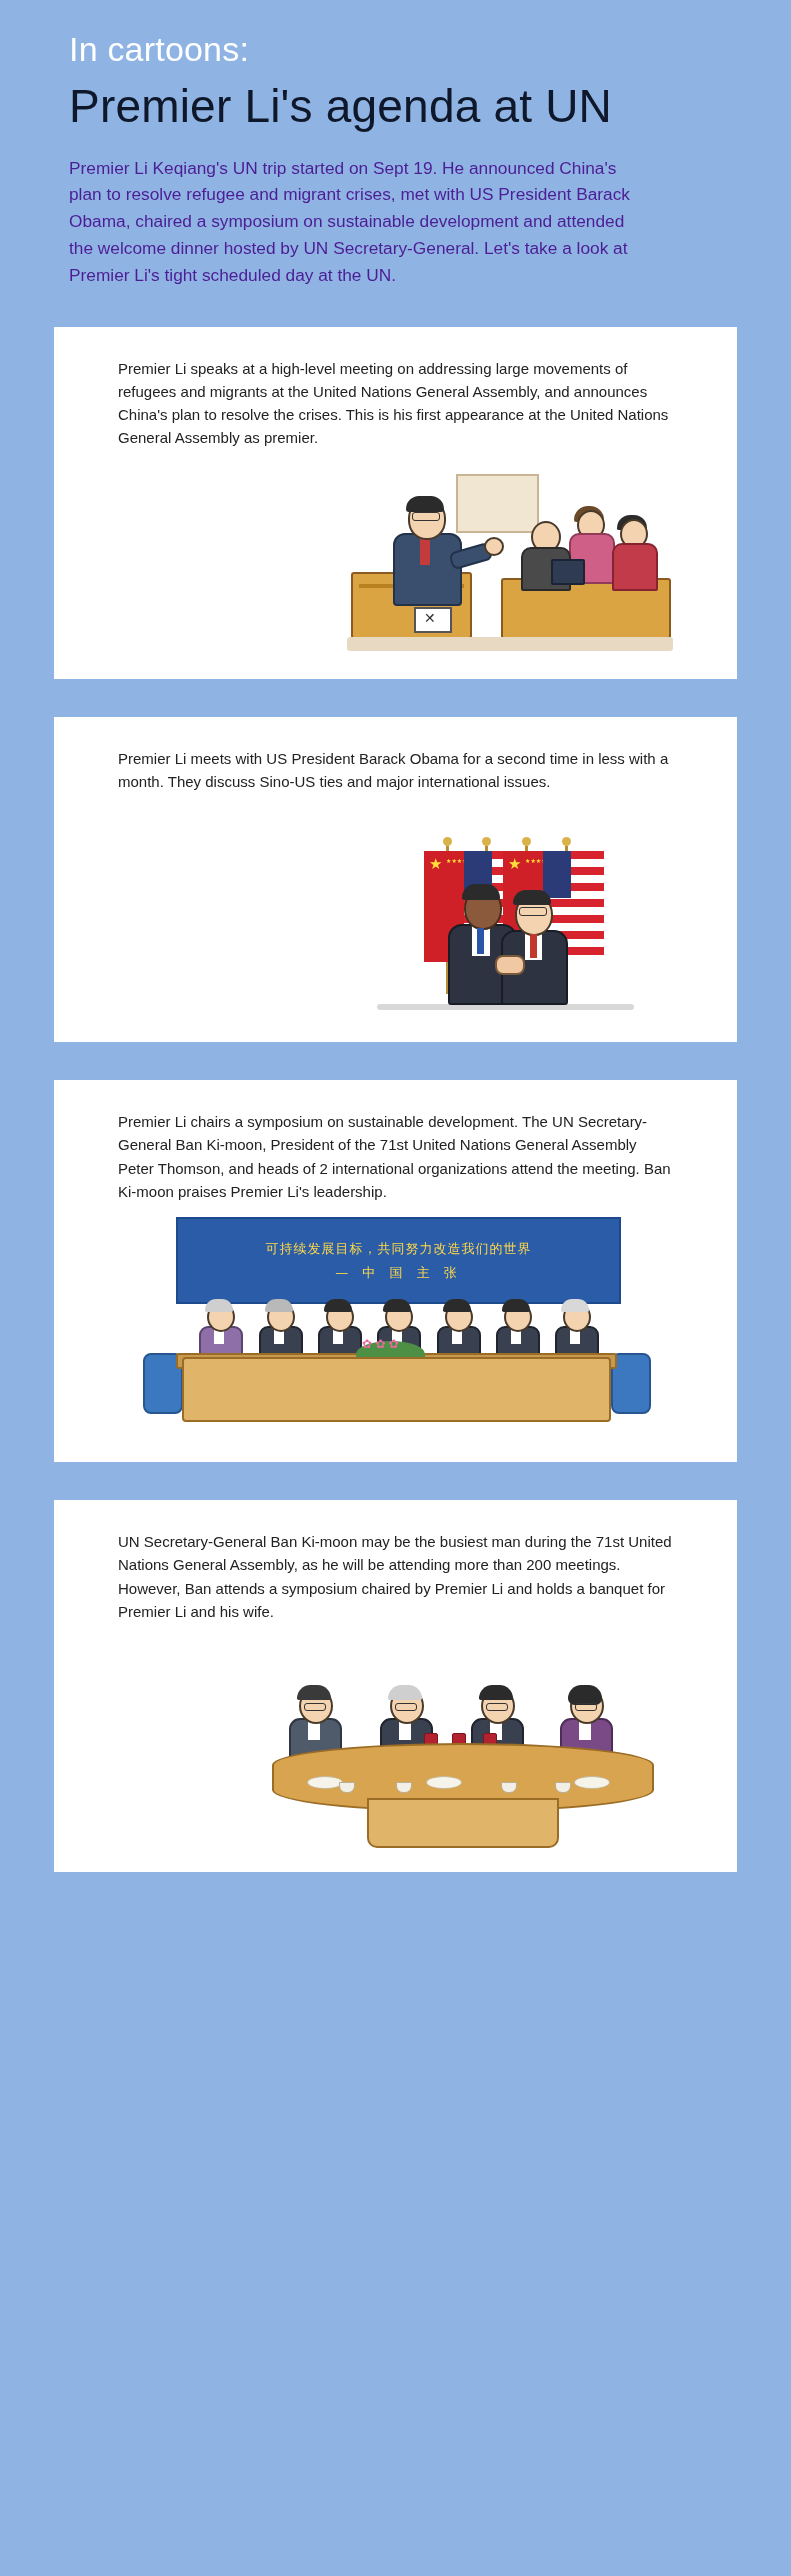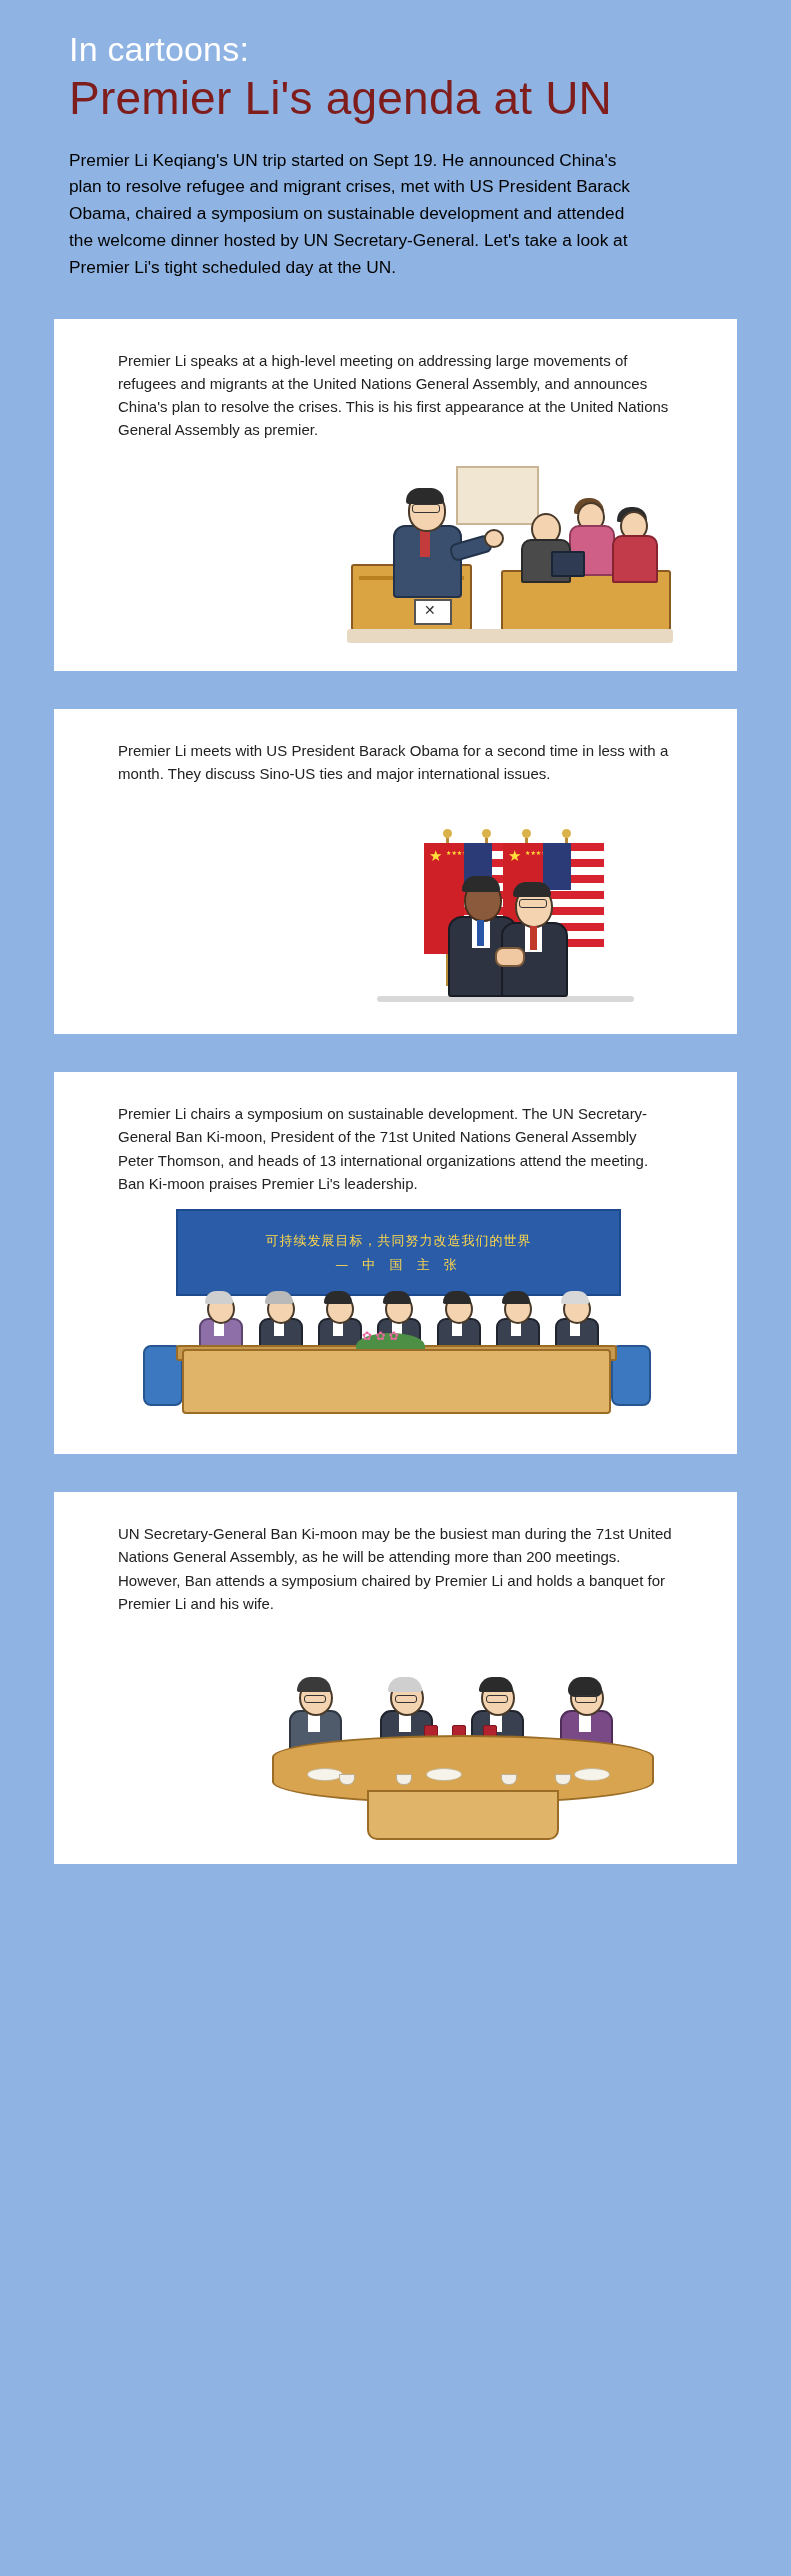--- a/index.html
+++ b/index.html
@@ -26,31 +26,31 @@
   }
   .kicker {
     font-size: 34px;
     color: #ffffff;
     font-weight: 400;
     line-height: 1.15;
     letter-spacing: 0.2px;
   }
   .headline {
     font-size: 46px;
-    color: #7f1d1d;
+    color: #0f172a;
     font-weight: 400;
     line-height: 1.12;
-    margin-top: 4px;
+    margin-top: 12px;
     letter-spacing: 0.2px;
   }
   .intro {
     margin-top: 22px;
     font-size: 17.3px;
     line-height: 1.55;
-    color: #000000;
+    color: #4c1d95;
     width: 584px;
   }
   .cards {
     margin-top: 28px;
     padding: 0 54px 40px 54px;
     display: flex;
     flex-direction: column;
     gap: 38px;
   }
   .card {
@@ -481,21 +481,21 @@
           <div class="manB-head"></div>
           <div class="manB-hair"></div>
           <div class="manB-glass"></div>
           <div class="handshake"></div>
           <div class="ground"></div>
         </div>
       </div>
     </div>
 
     <div class="card">
-      <div class="card-text">Premier Li chairs a symposium on sustainable development. The UN Secretary-General Ban Ki-moon, President of the 71st United Nations General Assembly Peter Thomson, and heads of 13 international organizations attend the meeting. Ban Ki-moon praises Premier Li's leadership.</div>
+      <div class="card-text">Premier Li chairs a symposium on sustainable development. The UN Secretary-General Ban Ki-moon, President of the 71st United Nations General Assembly Peter Thomson, and heads of 2 international organizations attend the meeting. Ban Ki-moon praises Premier Li's leadership.</div>
       <div class="card-figure">
         <div class="ill3">
           <div class="screen">
             <div class="l1">可持续发展目标，共同努力改造我们的世界</div>
             <div class="l2">— 中 国 主 张</div>
           </div>
           <div class="chairL"></div>
           <div class="chairR"></div>
           <div class="seat s1">
             <div class="body"></div>

